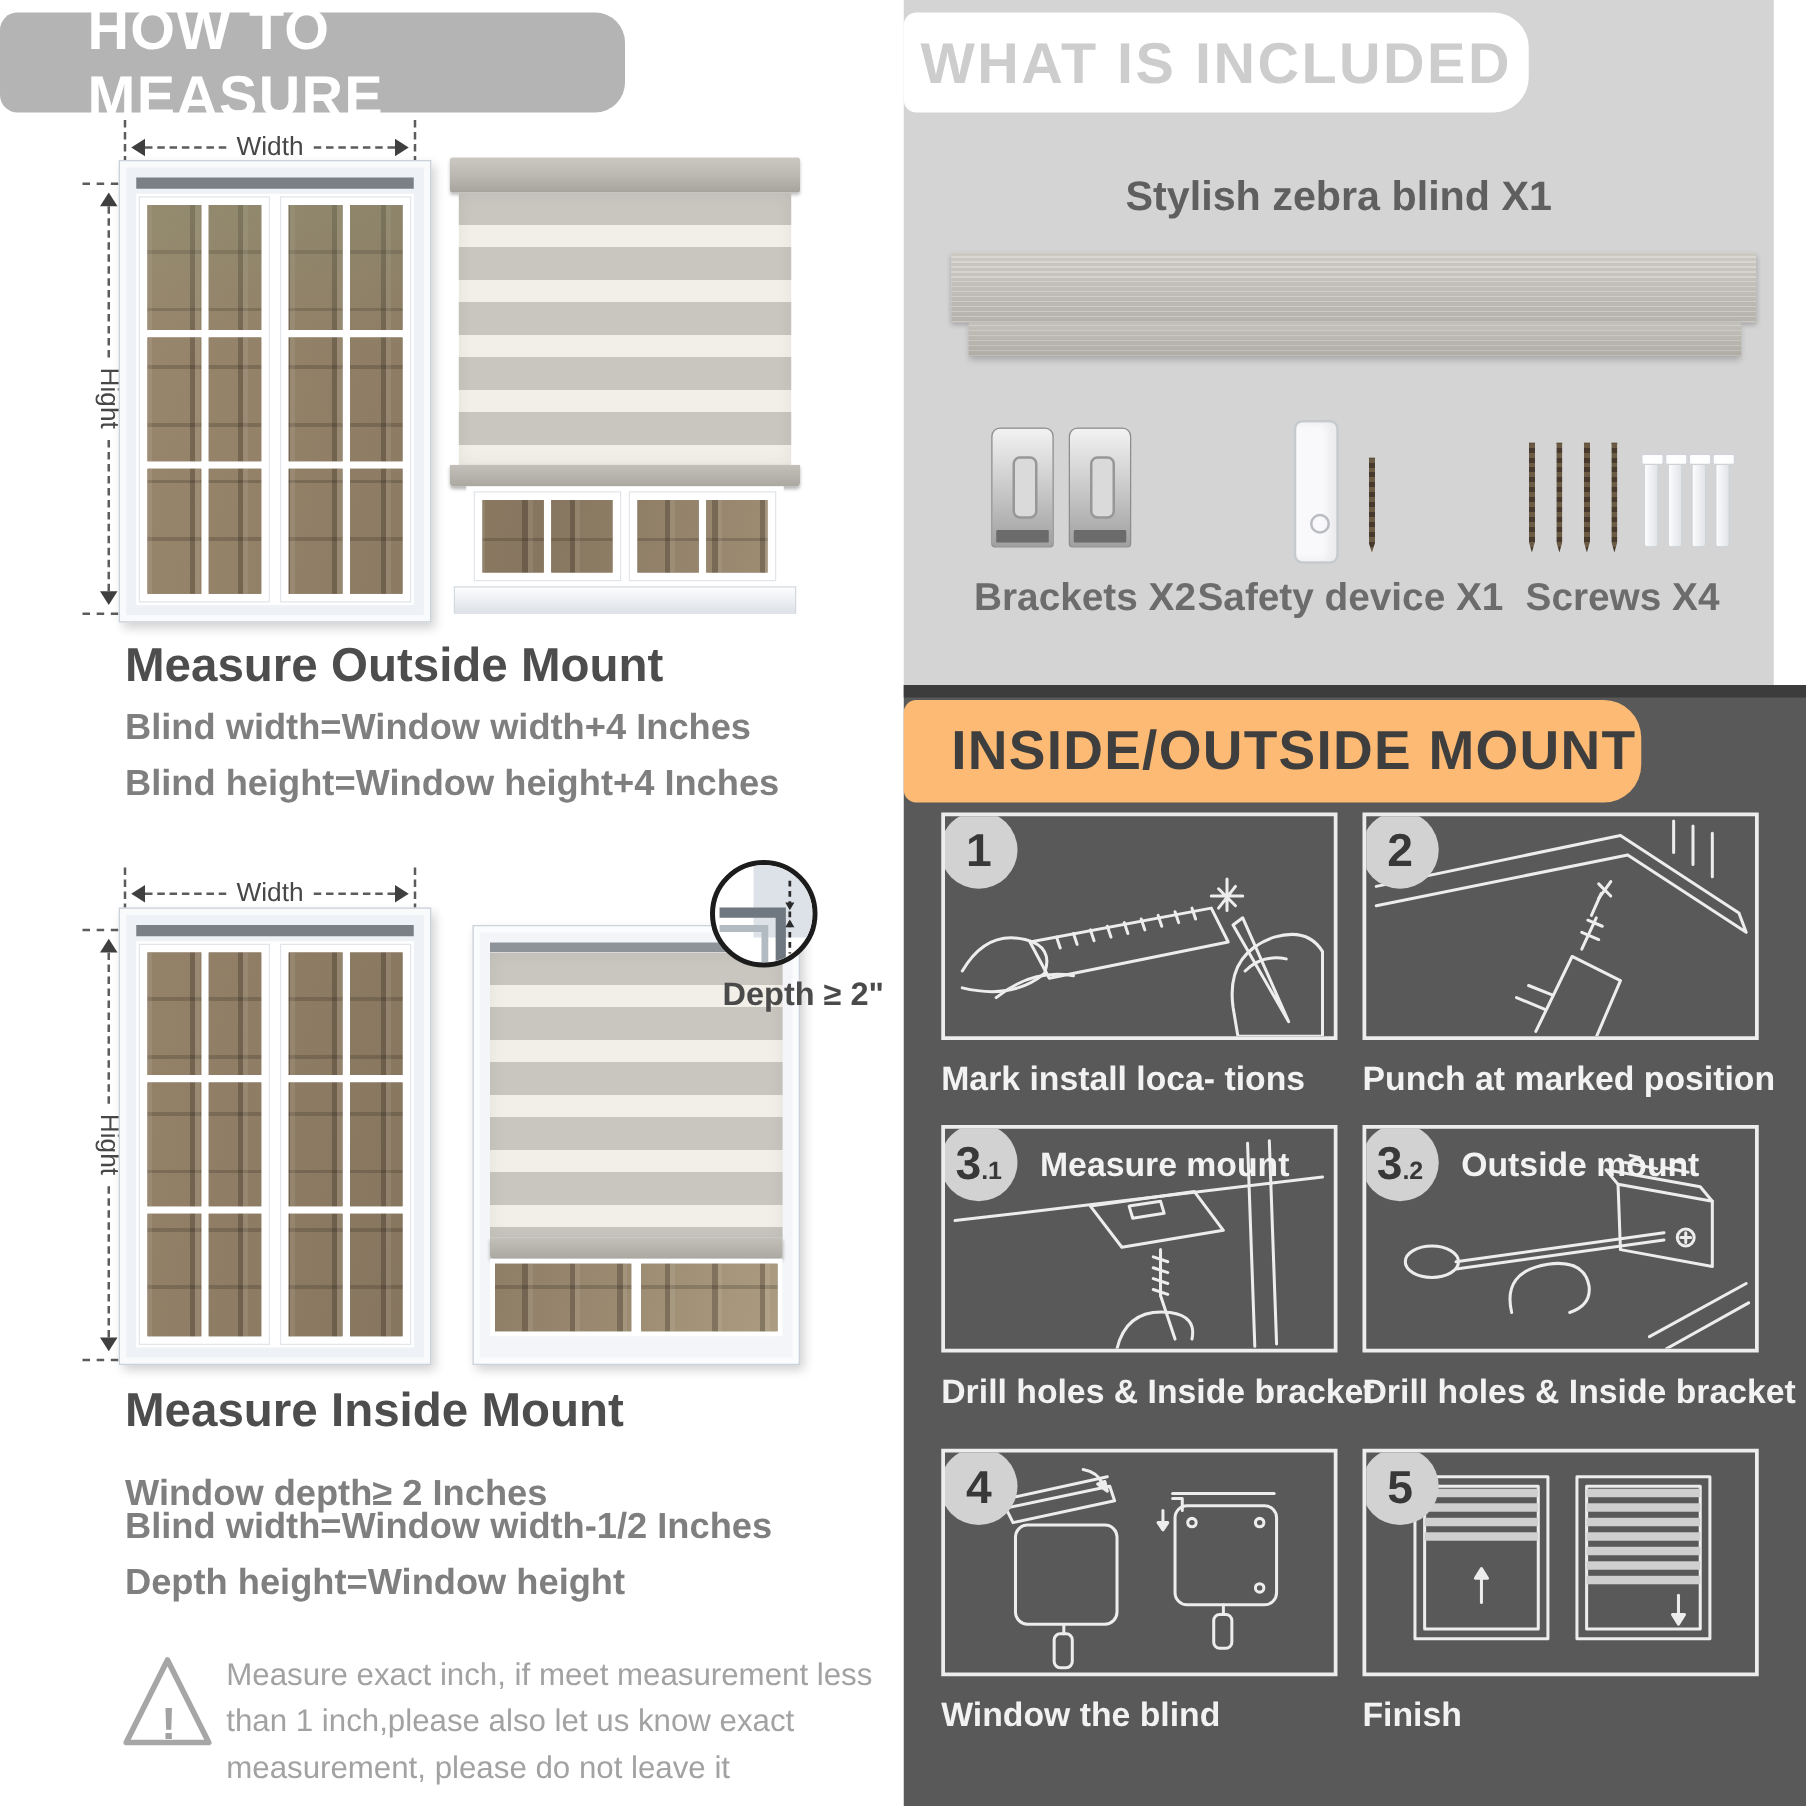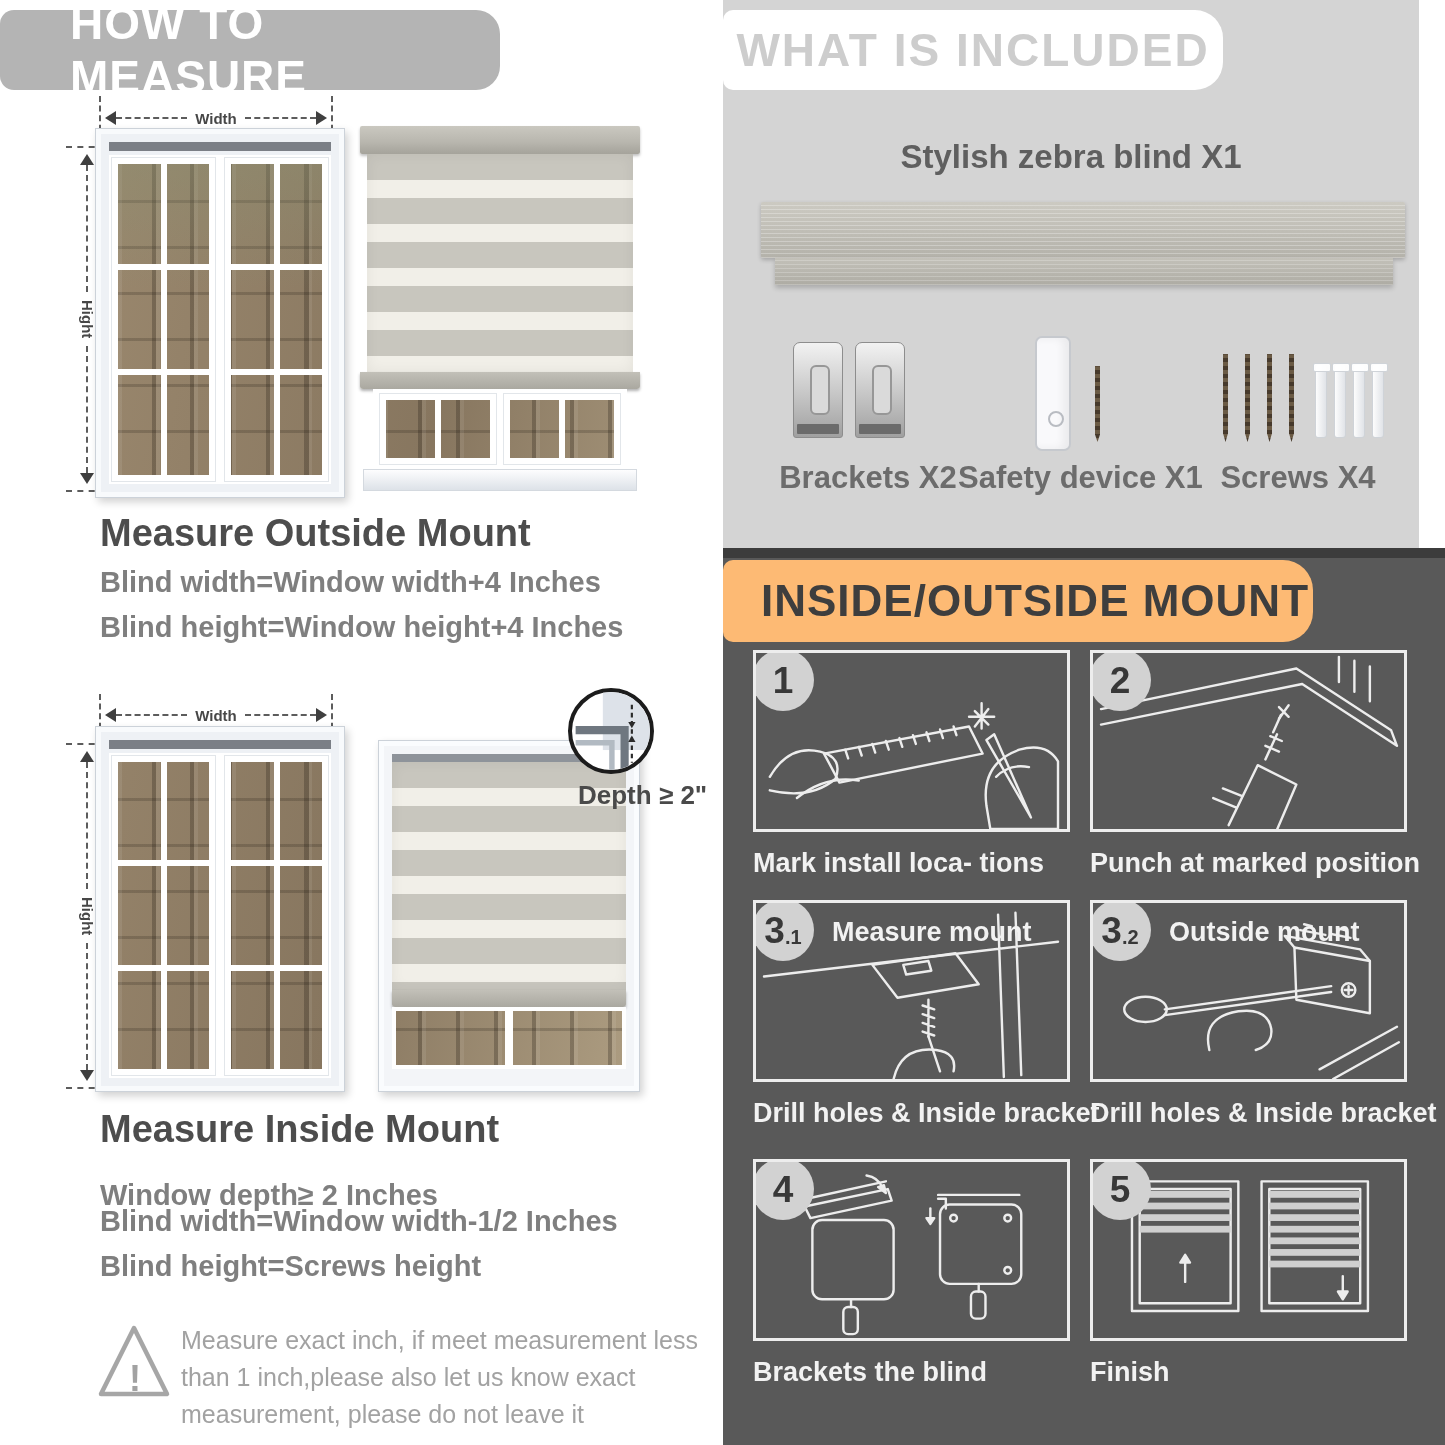--- a/index.html
+++ b/index.html
@@ -17,21 +17,21 @@
     display:flex; align-items:center; padding-left:70px;
   }
   .hdr-left span { font-size:46px; font-weight:bold; color:#ffffff; letter-spacing:1px; }
 
   .sec-title { position:absolute; font-size:38px; font-weight:bold; color:#4d4d4d; white-space:nowrap; }
   .sec-line  { position:absolute; font-size:29px; font-weight:bold; color:#7f7f7f; white-space:nowrap; }
 
   
   .dim-w { position:absolute; display:flex; align-items:center; height:24px; }
   .dim-w .dash { flex:1; height:0; border-top:2px dashed #5c5c5c; }
-  .dim-label { font-size:15px; font-weight:bold; color:#474747; padding:0 8px; white-space:nowrap; }
+  .dim-label { font-size:21px; font-weight:normal; color:#474747; padding:0 8px; white-space:nowrap; }
   .ah { width:0; height:0; border:7px solid transparent; }
   .ah.left  { border-right:11px solid #3f3f3f; }
   .ah.right { border-left:11px solid #3f3f3f; }
   .dim-h { position:absolute; display:flex; flex-direction:column; align-items:center; width:26px; }
   .dim-h .vdash { flex:1; width:0; border-left:2px dashed #5c5c5c; }
   .av { width:0; height:0; border:7px solid transparent; }
   .av.up   { border-bottom:11px solid #3f3f3f; }
   .av.down { border-top:11px solid #3f3f3f; }
   .dim-label.vert { writing-mode:vertical-rl; padding:8px 0; }
   .tick-v { position:absolute; width:0; border-left:2px dashed #5c5c5c; }
@@ -322,21 +322,21 @@
         <line x1="66" y1="14" x2="66" y2="78" stroke="#2b2b2b" stroke-width="2.4" stroke-dasharray="5 4"></line>
         <path d="M66 40 l-4 -7 h8 z" fill="#2b2b2b"></path>
         <path d="M66 48 l-4 7 h8 z" fill="#2b2b2b"></path>
       </svg>
     </div>
     <div class="depth-note" style="left:578px; top:780px;">Depth ≥ 2"</div>
 
     <div class="sec-title" style="left:100px; top:1108px;">Measure Inside Mount</div>
     <div class="sec-line" style="left:100px; top:1160px;margin-top:19px;">Window depth≥ 2 Inches</div>
     <div class="sec-line" style="left:100px; top:1205px;">Blind width=Window width-1/2 Inches</div>
-    <div class="sec-line" style="left:100px; top:1250px;">Blind height=Screws height</div>
+    <div class="sec-line" style="left:100px; top:1250px;">Depth height=Window height</div>
 
     <svg class="abs" style="left:95px; top:1320px;" width="78" height="82" viewBox="0 0 78 82">
       <path d="M39 8 L72 74 H6 Z" fill="none" stroke="#a6a6a6" stroke-width="4.5" stroke-linejoin="round"></path>
     </svg>
     <div class="warn-bang" style="left:129px; top:1358px;">!</div>
     <div class="warn-text" style="left:181px; top:1322px; width:520px;">
       <div>Measure exact inch, if meet measurement less</div>
       <div>than 1 inch,please also let us know exact</div>
       <div>measurement, please do not leave it</div>
     </div>
@@ -478,21 +478,21 @@
           <rect x="188" y="44" width="84" height="82" rx="10"></rect>
           <circle cx="202" cy="58" r="3.5"></circle>
             <circle cx="258" cy="58" r="3.5"></circle>
             <circle cx="258" cy="112" r="3.5"></circle>
           <path d="M178 48 v12"></path>
           <path d="M178 64 l-4 -6 h8 z" fill="#ededed"></path>
           <rect x="220" y="134" width="15" height="28" rx="5"></rect>
           <path d="M228 126 v8"></path>
         </svg>
       </div>
-      <div class="step-cap">Brackets the blind</div>
+      <div class="step-cap">Window the blind</div>
     </div>
 
     <div class="step" style="left:367px; top:611px;">
       <div class="step-box">
         <div class="badge">
           <span class="main">5</span>
             <span class="sub"></span>
         </div>
         <svg viewBox="0 0 317 182" fill="none" stroke="#ededed" stroke-width="2.5" stroke-linecap="round" stroke-linejoin="round">
           <rect x="38" y="20" width="110" height="134"></rect>

